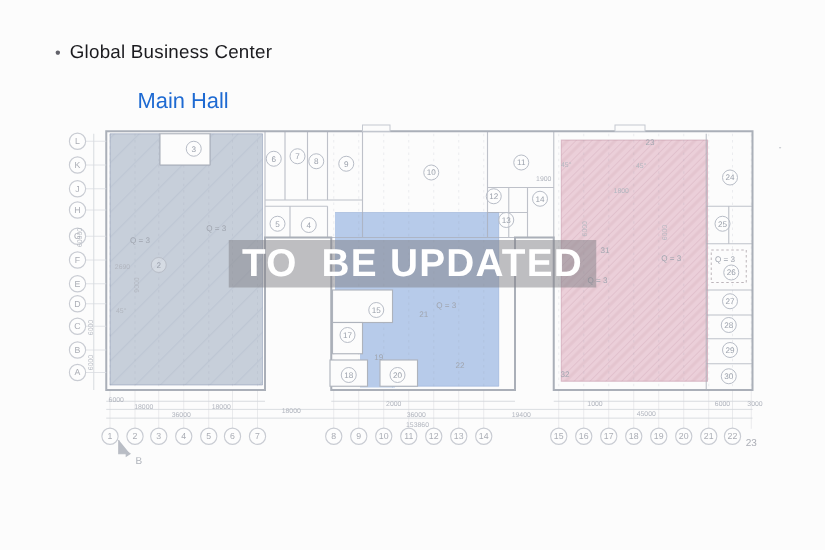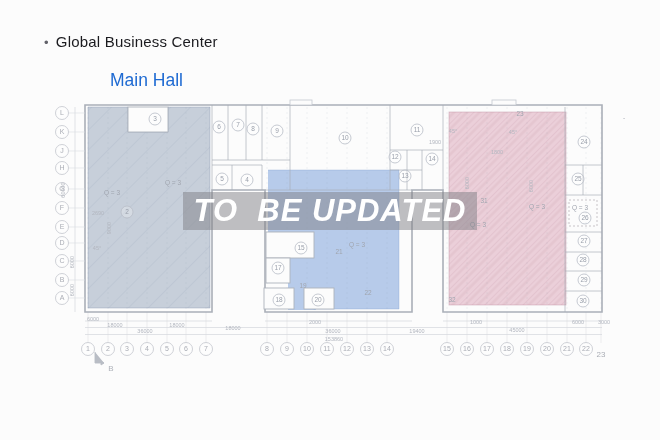--- a/index.html
+++ b/index.html
@@ -6,21 +6,21 @@
   body{font-family:"Liberation Sans",sans-serif;}
   .stage{position:relative;width:660px;height:440px;background:#fcfcfc;overflow:hidden;padding-left:40px;}
   .title-row{position:absolute;left:44px;top:33px;font-size:15px;font-weight:500;color:#1b1b1f;letter-spacing:.2px;}
   .title-row .bullet{color:#62626a;margin-right:7px;font-size:13px;}
   .subtitle{position:absolute;left:83px;top:70px;font-size:17.5px;font-weight:500;color:#1e6ad2;}
   .plan-wrap{position:absolute;left:0;top:0;width:660px;height:440px;}
   svg text{font-family:"Liberation Sans",sans-serif;}
   .watermark{position:absolute;left:183px;top:192px;width:294px;height:38px;
     display:flex;align-items:center;justify-content:center;
     font-size:31px;font-weight:bold;letter-spacing:1px;color:#fff;white-space:pre;
-    background:rgba(128,128,133,0.5);font-style:italic;}
+    background:rgba(128,128,133,0.5);}
 </style>
 </head>
 <body>
 
 <div class="stage">
 
   <div class="title-row">
     <span class="bullet">•</span><span>Global Business Center</span>
   </div>
 

